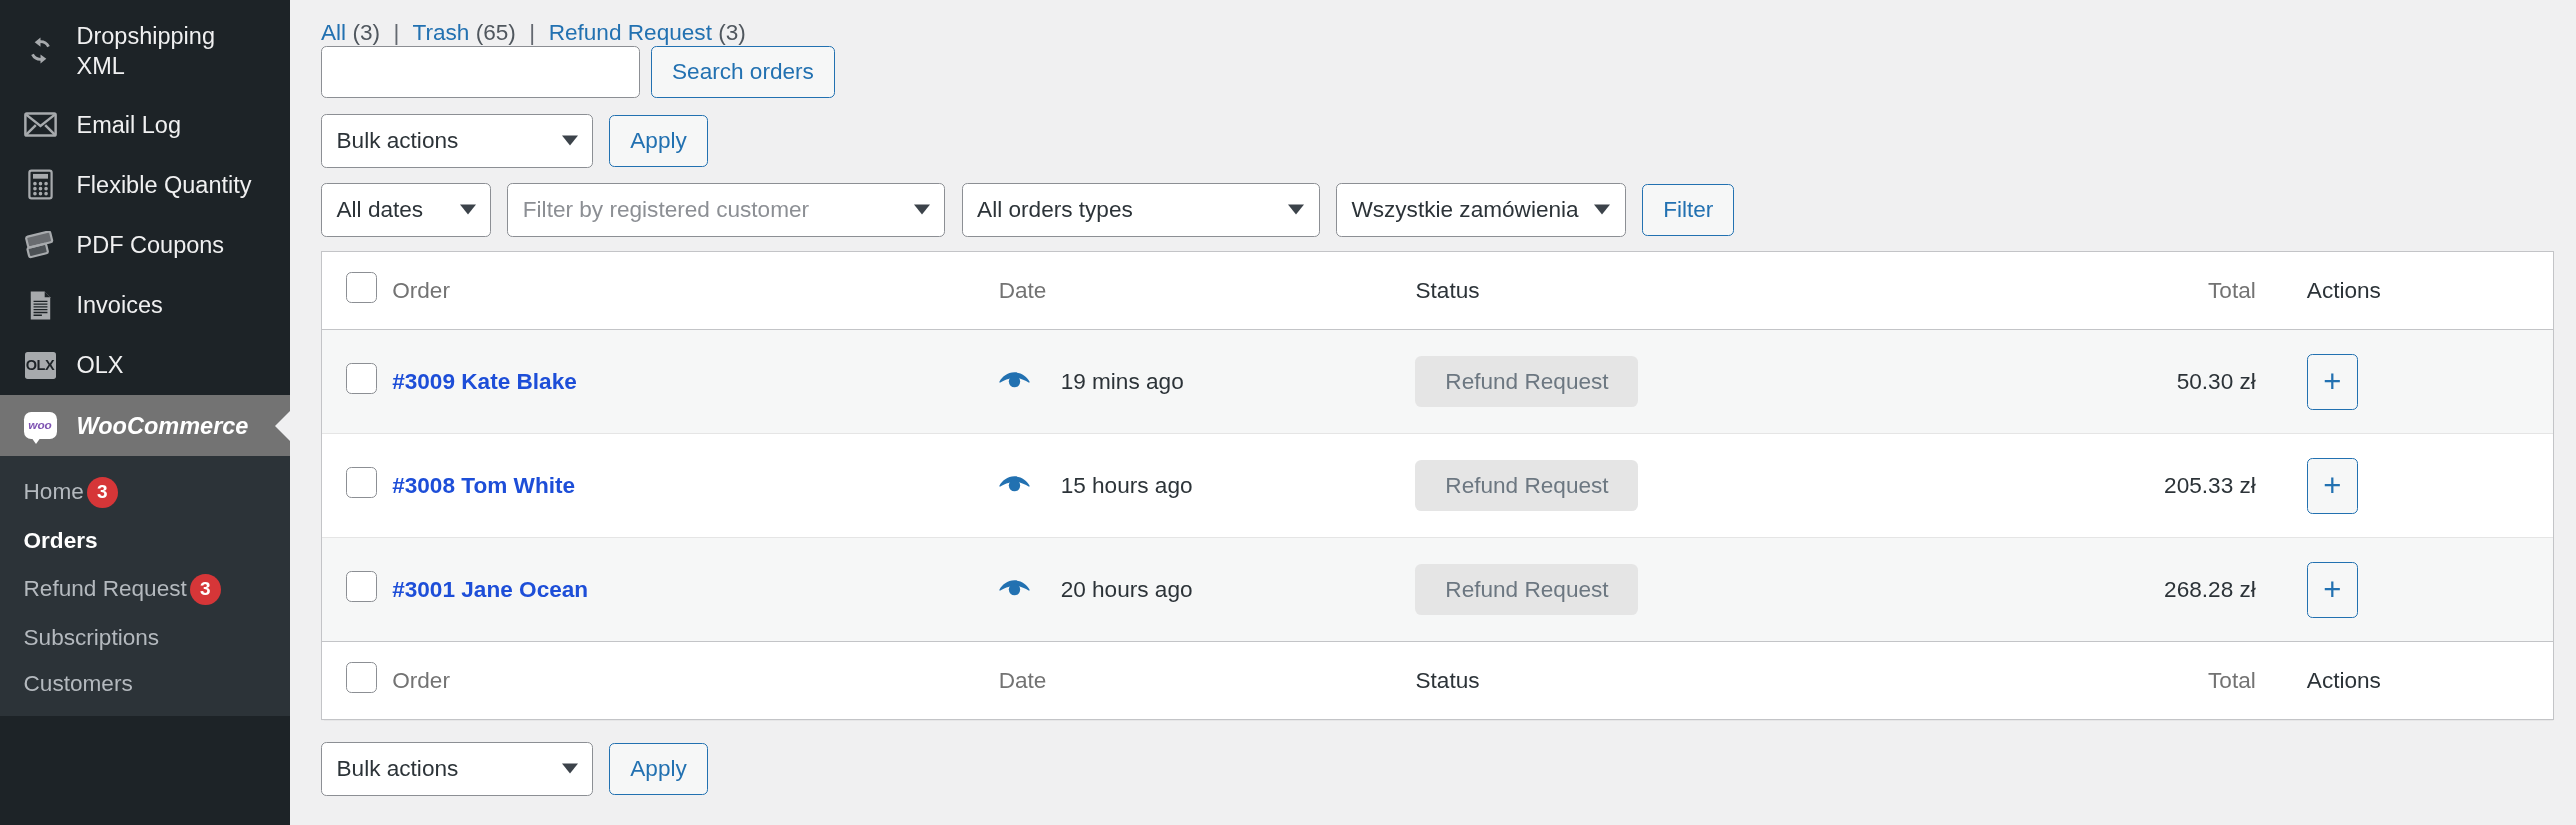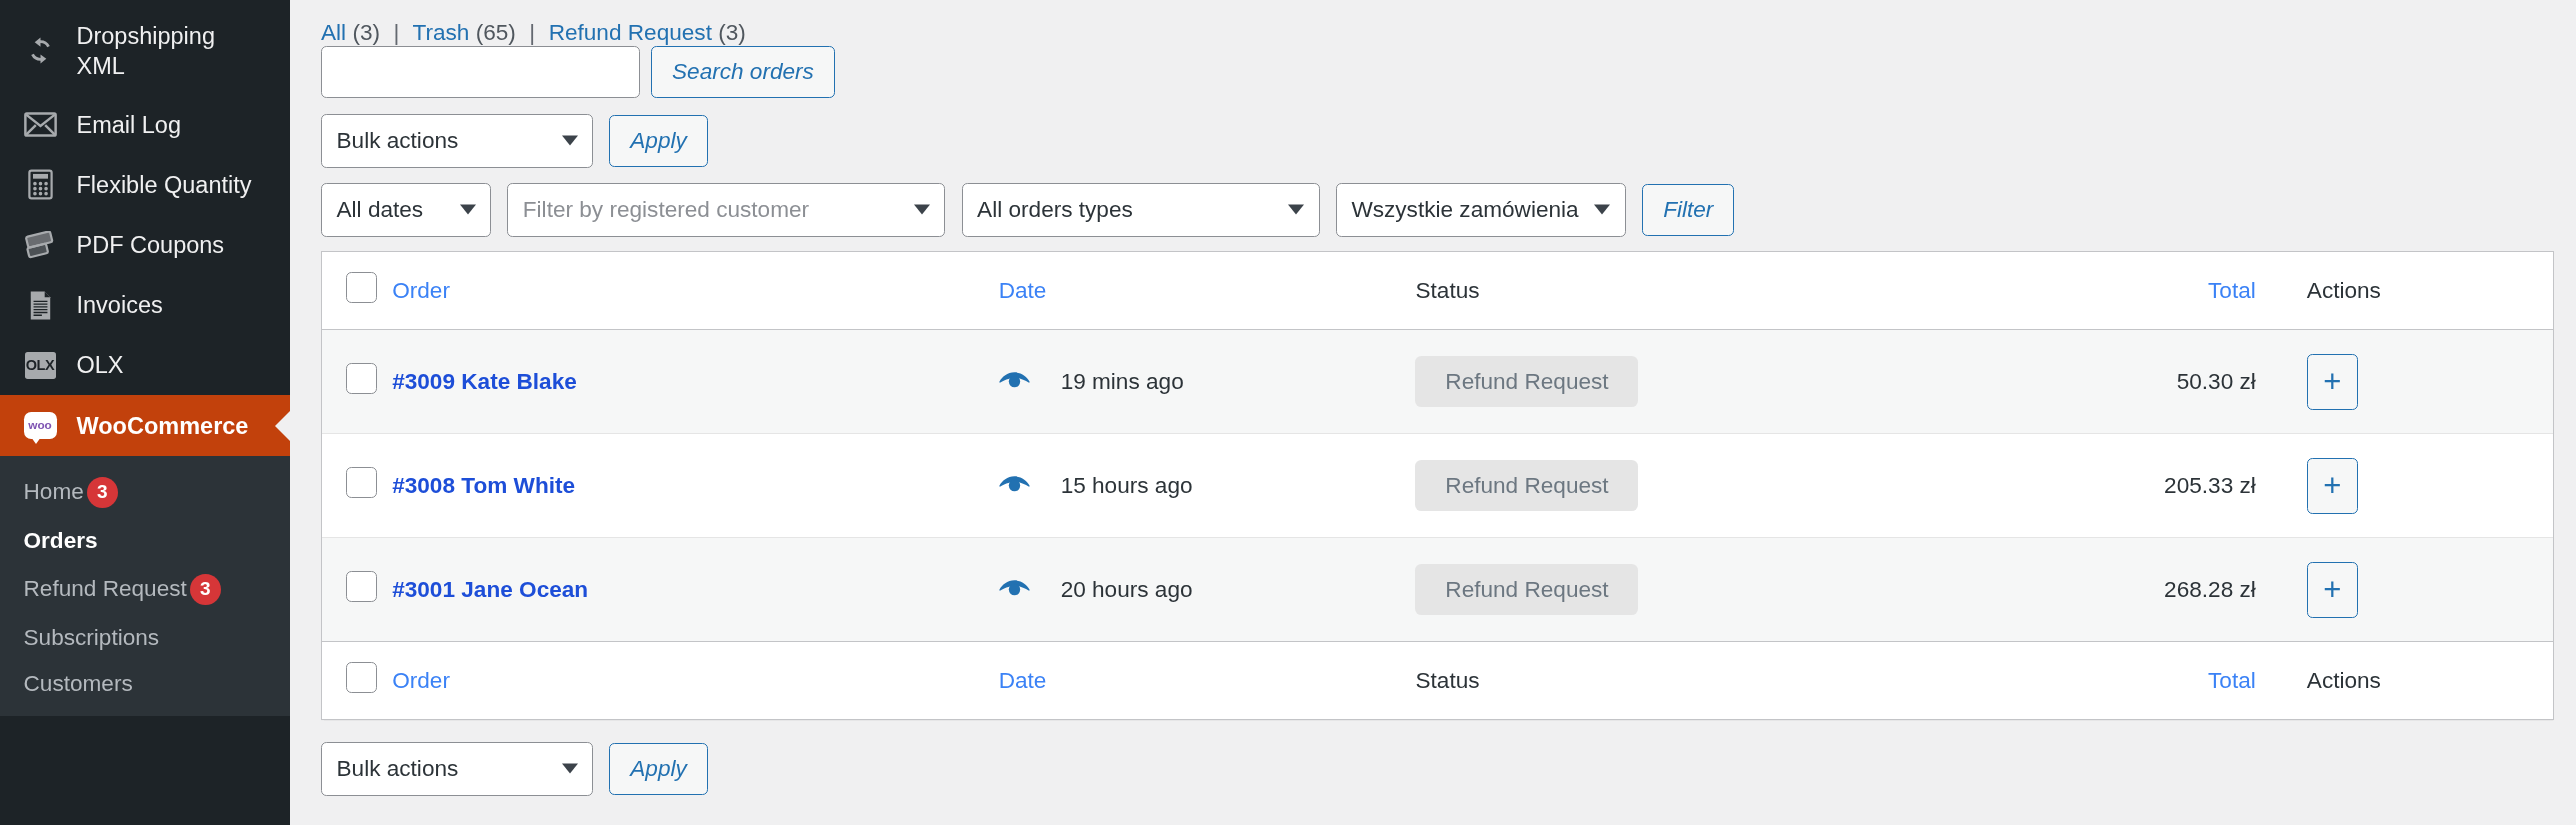--- a/index.html
+++ b/index.html
@@ -35,23 +35,24 @@
   }
   .sb-item .sb-label { white-space: pre-line; }
   .sb-icon {
     width: 33px; flex: 0 0 33px; height: 33px;
     display: flex; align-items: center; justify-content: center;
     color: #a7aaad;
   }
   .sb-icon svg { display: block; }
 
   .sb-item.current {
-    background: #c2410c;
+    background: #737373;
     color: #fff;
     font-weight: 600;
+    font-style: italic;
   }
   .sb-item.current .sb-icon { color: #fff; }
   .sb-item.current::after {
     content: "";
     position: absolute; right: 0;
     margin-top: 0;
     width: 0; height: 0;
     border-top: 14.5px solid transparent;
     border-bottom: 14.5px solid transparent;
     border-right: 14.5px solid #f0f0f1;
@@ -133,21 +134,21 @@
     padding: 0 11px; color: #2c3338;
     font-family: "Liberation Sans", sans-serif;
   }
   .btn {
     height: 52px;
     border: 1.8px solid #2271b1; border-radius: 5.4px;
     background: #f6f7f7; color: #2271b1;
     font-size: 22.6px; padding: 0 20px;
     cursor: pointer;
     font-family: "Liberation Sans", sans-serif;
-    display: inline-flex; align-items: center; font-style: italic;
+    display: inline-flex; align-items: center;
   }
 
   .actions-row {
     display: flex; align-items: center; gap: 16.3px;
     margin-top: 16.3px;
   }
   .select {
     height: 54px;
     border: 1.8px solid #8c8f94; border-radius: 5.4px;
     background: #fff; color: #2c3338;
@@ -188,21 +189,21 @@
     box-shadow: 0 0.9px 0.9px rgba(0,0,0,.04);
   }
   table { width: 100%; border-collapse: collapse; table-layout: fixed; }
   th, td { text-align: left; vertical-align: middle; }
   thead th, tfoot td {
     font-size: 22.6px; color: #2c3338;
     padding: 20px 0; font-weight: 400;
     border-bottom: 0.9px solid #c3c4c7;
   }
   tfoot td { border-bottom: none; border-top: 0.9px solid #c3c4c7; }
-  thead th a, tfoot td a { color: #3b82f6; text-decoration: none; cursor: pointer; }
+  thead th a, tfoot td a { color: #737373; text-decoration: none; cursor: pointer; }
 
   .col-cb     { width: 67px; padding-left: 23.5px !important; }
   .col-order  { width: 579px; }
   .col-date   { width: 398px; }
   .col-status { width: 362px; }
   .col-total  { width: 489px; text-align: right !important; padding-right: 51px !important; }
   .col-actions{ width: 235px; text-align: left; padding-right: 23.5px !important; margin-top: 44px; }
 
   tbody td {
     font-size: 22.6px; color: #2c3338;

